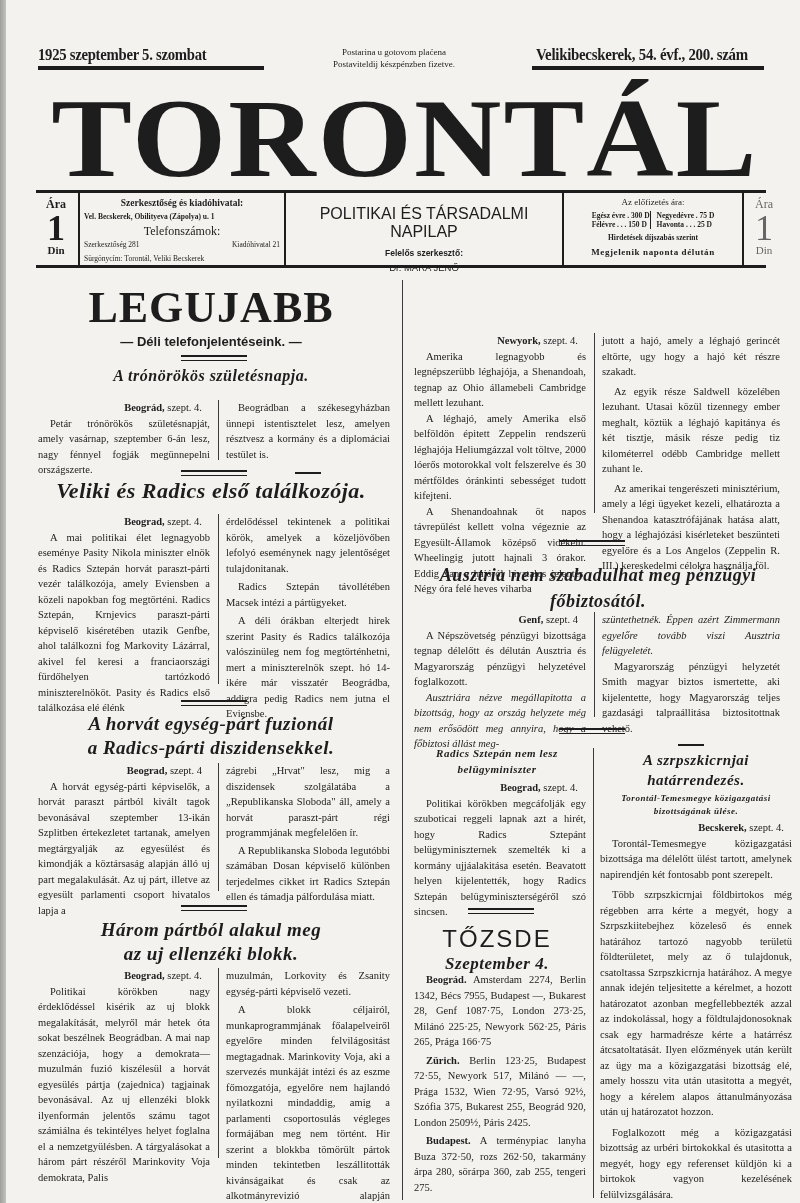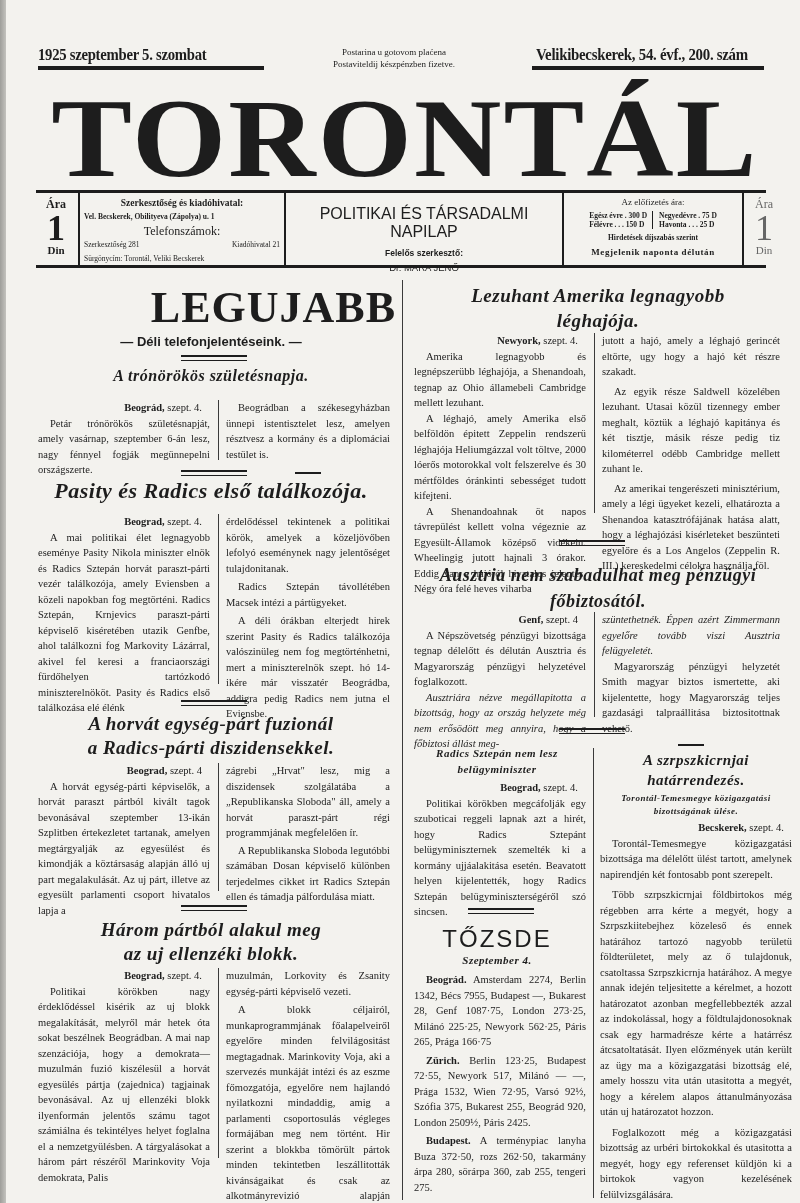--- a/index.html
+++ b/index.html
@@ -33,21 +33,21 @@
   .cell { position:absolute; top:0; height:72px; box-sizing:border-box; }
   .price { text-align:center; font-weight:bold; }
   .price .l1 { font-size:12px; margin-top:4px; }
   .price .l2 { font-size:36px; line-height:32px; }
   .price .l3 { font-size:11px; }
   .vline { position:absolute; top:0; width:1.5px; height:72px; background:#1d1d1d; }
   .tiny { font-size:8.5px; line-height:14px; }
 
   
   .col-divider { position:absolute; width:1.2px; background:#3a3a3a; }
-  .hl-big { font:bold 44px "Liberation Serif", serif; letter-spacing:1px; text-align:right; }
+  .hl-big { font:bold 44px "Liberation Serif", serif; letter-spacing:1px; text-align:center; }
   .italic-head { font-family:"Liberation Serif", serif; font-style:italic; font-weight:bold; text-align:center; letter-spacing:0.5px; }
   .body { font-size:10.5px; line-height:15.5px; text-align:justify; }
   .body p { margin:0; text-indent:12px; }
   .dateline-art { text-align:right; font-size:10.5px; padding-right:8px; }
   .dateline-art b { font-weight:bold; }
   .sep { width:66px; height:3px; border-top:2px solid #1d1d1d; border-bottom:1px solid #1d1d1d; margin:0 auto; }
   .short-sep { width:26px; height:2px; background:#1d1d1d; }
   .twocol { position:absolute; }
   .twocol .c { position:absolute; top:0; }
   .twocol .mid { position:absolute; top:0; width:1px; background:#3a3a3a; }
@@ -89,21 +89,21 @@
     <div class="vline" style="left:248px;"></div>
     <div class="cell" style="left:250px;width:276px;text-align:center;">
       <div style="font-family:'Liberation Sans',sans-serif;font-size:16px;margin-top:12px;">POLITIKAI ÉS TÁRSADALMI NAPILAP</div>
       <div style="font-family:'Liberation Sans',sans-serif;font-size:8.5px;font-weight:bold;margin-top:7px;">Felelős szerkesztő:</div>
       <div style="font-family:'Liberation Sans',sans-serif;font-size:9.5px;margin-top:4px;">Dr. MARA JENŐ</div>
     </div>
     <div class="vline" style="left:526px;"></div>
     <div class="cell tiny" style="left:530px;width:174px;text-align:center;padding-top:2px;">
       <div style="font-size:9px;">Az előfizetés ára:</div>
       <div style="display:flex;justify-content:center;gap:6px;line-height:9px;font-size:7.5px;font-weight:bold;margin-top:2px;">
-        <div style="text-align:left;border-right:1.5px solid #1d1d1d;padding-right:5px;">
+        <div style="text-align:left;border-right:1.5px solid #1d1d1d;">
           <div>Egész évre . 300 D</div>
           <div>Félévre . . . 150 D</div>
         </div>
         <div style="text-align:left;font-family:Liberation Serif, serif;">
           <div>Negyedévre . 75 D</div>
           <div>Havonta . . . 25 D</div>
         </div>
       </div>
       <div style="font-size:7.5px;font-weight:bold;margin-top:2px;">Hirdetések díjszabás szerint</div>
       <div style="font-size:9px;font-weight:bold;letter-spacing:0.6px;">Megjelenik naponta délután</div>
@@ -129,21 +129,21 @@
       <p>Petár trónörökös születésnapját, amely vasárnap, szeptember 6-án lesz, nagy fénnyel fogják megünnepelni országszerte.</p>
     </div>
     <div class="mid" style="left:180px;height:60px;"></div>
     <div class="c body" style="left:188px;width:164px;">
       <p>Beográdban a székesegyházban ünnepi istentisztelet lesz, amelyen résztvesz a kormány és a diplomáciai testület is.</p>
       <div class="short-sep" style="margin:10px auto 0;"></div>
     </div>
   </div>
   <div class="abs sep" style="left:175px;top:470px;"></div>
 
-  <div class="abs italic-head" style="left:20px;top:478px;width:370px;font-size:22px;">Pasity és Radics első találkozója.</div>
+  <div class="abs italic-head" style="left:20px;top:478px;width:370px;font-size:22px;">Veliki és Radics első találkozója.</div>
   <div class="abs twocol" style="left:32px;top:514px;width:352px;height:175px;">
     <div class="c body" style="left:0;width:172px;">
       <div class="dateline-art"><b>Beograd,</b> <span>szept. 4.</span></div>
       <p>A mai politikai élet legnagyobb eseménye Pasity Nikola miniszter elnök és Radics Sztepán horvát paraszt-párti vezér találkozója, amely Eviensben a közeli napokban fog megtörténi. Radics Sztepán, Krnjevics paraszt-párti képviselő kiséretében utazik Genfbe, ahol találkozni fog Markovity Lázárral, akivel fel keresi a franciaországi fürdőhelyen tartózkodó miniszterelnököt. Pasity és Radics első találkozása elé élénk</p>
     </div>
     <div class="mid" style="left:180px;height:170px;"></div>
     <div class="c body" style="left:188px;width:164px;">
       <p style="text-indent:0">érdelődéssel tekintenek a politikai körök, amelyek a közeljövőben lefolyó eseménynek nagy jelentőséget tulajdonitanak.</p>
       <p style="margin-top:3px">Radics Sztepán távollétében Macsek intézi a pártügyeket.</p>
       <p style="margin-top:3px">A déli órákban elterjedt hirek szerint Pasity és Radics találkozója valószinüleg nem fog megtörténhetni, mert a miniszterelnök szept. hó 14-ikére már visszatér Beográdba, addigra pedig Radics nem jutna el Eviensbe.</p>
@@ -177,24 +177,20 @@
       <div class="dateline-art"><b>Beograd,</b> <span>szept. 4.</span></div>
       <p>Politikai körökben nagy érdeklődéssel kisérik az uj blokk megalakítását, melyről már hetek óta sokat beszélnek Beográdban. A mai nap szenzációja, hogy a demokrata—muzulmán fuzió kiszélesül a horvát egyesülés pártja (zajednica) tagjainak bevonásával. Az uj ellenzéki blokk ilyenformán jelentős számu tagot számiálna és tekintélyes helyet foglalna el a nemzetgyülésben. A tárgyalásokat a három párt részéről Marinkovity Voja demokrata, Palis</p>
     </div>
     <div class="mid" style="left:180px;height:190px;"></div>
     <div class="c body" style="left:188px;width:164px;">
       <p style="text-indent:0">muzulmán, Lorkovity és Zsanity egység-párti képviselő vezeti.</p>
       <p style="margin-top:3px">A blokk céljairól, munkaprogrammjának főalapelveiről egyelőre minden felvilágositást megtagadnak. Marinkovity Voja, aki a szervezés munkáját intézi és az eszme főmozgatója, egyelőre nem hajlandó nyilatkozni mindaddig, amig a parlamenti csoportosulás végleges formájában meg nem történt. Hir szerint a blokkba tömörült pártok minden tekintetben leszállitották kivánságaikat és csak az alkotmányrevizió alapján szervezkednek, amelynek kivivását tekintik főfeladatnak.</p>
     </div>
   </div>
 
-  <div class="abs italic-head" style="left:402px;top:283px;width:380px;font-size:19px;line-height:25px;">
-    <div>Lezuhant Amerika legnagyobb</div>
-    <div>léghajója.</div>
-  </div>
   <div class="abs twocol" style="left:408px;top:333px;width:366px;height:190px;">
     <div class="c body" style="left:0;width:172px;">
       <div class="dateline-art"><b>Newyork,</b> <span>szept. 4.</span></div>
       <p>Amerika legnagyobb és legnépszerübb léghajója, a Shenandoah, tegnap az Ohio államebeli Cambridge mellett lezuhant.</p>
       <p>A léghajó, amely Amerika első belföldön épitett Zeppelin rendszerü léghajója Heliumgázzal volt töltve, 2000 lóerős motorokkal volt felszerelve és 30 mértföldes óránkinti sebességet tudott kifejteni.</p>
       <p>A Shenandoahnak öt napos távrepülést kellett volna végeznie az Egyesült-Államok középső vidékein. Wheelingig jutott hajnali 3 órakor. Eddig van a hajóról hivatalos jelentés. Négy óra felé heves viharba</p>
     </div>
     <div class="mid" style="left:180px;height:180px;"></div>
     <div class="c body" style="left:188px;width:178px;">
       <p style="text-indent:0">jutott a hajó, amely a léghajó gerincét eltörte, ugy hogy a hajó két részre szakadt.</p>
@@ -241,20 +237,20 @@
   </div>
   <div class="abs italic-head" style="left:594px;top:792px;width:192px;font-size:9px;line-height:13px;">Torontál-Temesmegye közigazgatási bizottságának ülése.</div>
   <div class="abs body" style="left:594px;top:820px;width:192px;">
     <div class="dateline-art"><b>Becskerek,</b> <span>szept. 4.</span></div>
     <p>Torontál-Temesmegye közigazgatási bizottsága ma délelőtt ülést tartott, amelynek napirendjén két fontosabb pont szerepelt.</p>
     <p style="margin-top:5px">Több szrpszkicrnjai földbirtokos még régebben arra kérte a megyét, hogy a Szrpszkiitebejhez közeleső és ennek határához tartozó nagyobb területü földterületet, mely az ő tulajdonuk, csatoltassa Szrpszkicrnja határához. A megye annak idején teljesitette a kérelmet, a hozott határozatot azonban megfellebbezték azzal az indokolással, hogy a földtulajdonosoknak csak egy harmadrésze kérte a határrész átcsatoltatását. Ilyen előzmények után került az ügy ma a közigazgatási bizottság elé, amely hosszu vita után utasitotta a megyét, hogy a kérelem alapos áttanulmányozása után uj határozatot hozzon.</p>
     <p style="margin-top:5px">Foglalkozott még a közigazgatási bizottság az urbéri birtokokkal és utasitotta a megyét, hogy egy referenset küldjön ki a birtokok vagyon kezelésének felülvizsgálására.</p>
   </div>
 
   <div class="abs" style="left:402px;top:925px;width:178px;text-align:center;font:24px 'Liberation Sans',sans-serif;letter-spacing:2px;">TŐZSDE</div>
-  <div class="abs italic-head" style="left:402px;top:954px;width:178px;font-size:11px;">Szeptember 4.</div>
+  <div class="abs italic-head" style="left:402px;top:954px;width:178px;font-size:17px;">Szeptember 4.</div>
   <div class="abs body" style="left:408px;top:972px;width:172px;">
     <p><b>Beográd.</b> <span>Amsterdam 2274, Berlin 1342, Bécs 7955, Budapest —, Bukarest 28, Genf 1087·75, London 273·25, Milánó 225·25, Newyork 562·25, Páris 265, Prága 166·75</span></p>
     <p style="margin-top:3px"><b>Zürich.</b> <span>Berlin 123·25, Budapest 72·55, Newyork 517, Milánó — —, Prága 1532, Wien 72·95, Varsó 92½, Szófia 375, Bukarest 255, Beográd 920, London 2509½, Páris 2425.</span></p>
     <p style="margin-top:3px"><b>Budapest.</b> <span>A terménypiac lanyha Buza 372·50, rozs 262·50, takarmány árpa 280, sörárpa 360, zab 255, tengeri 275.</span></p>
   </div>
 
 </div>
 
 </body></html>

